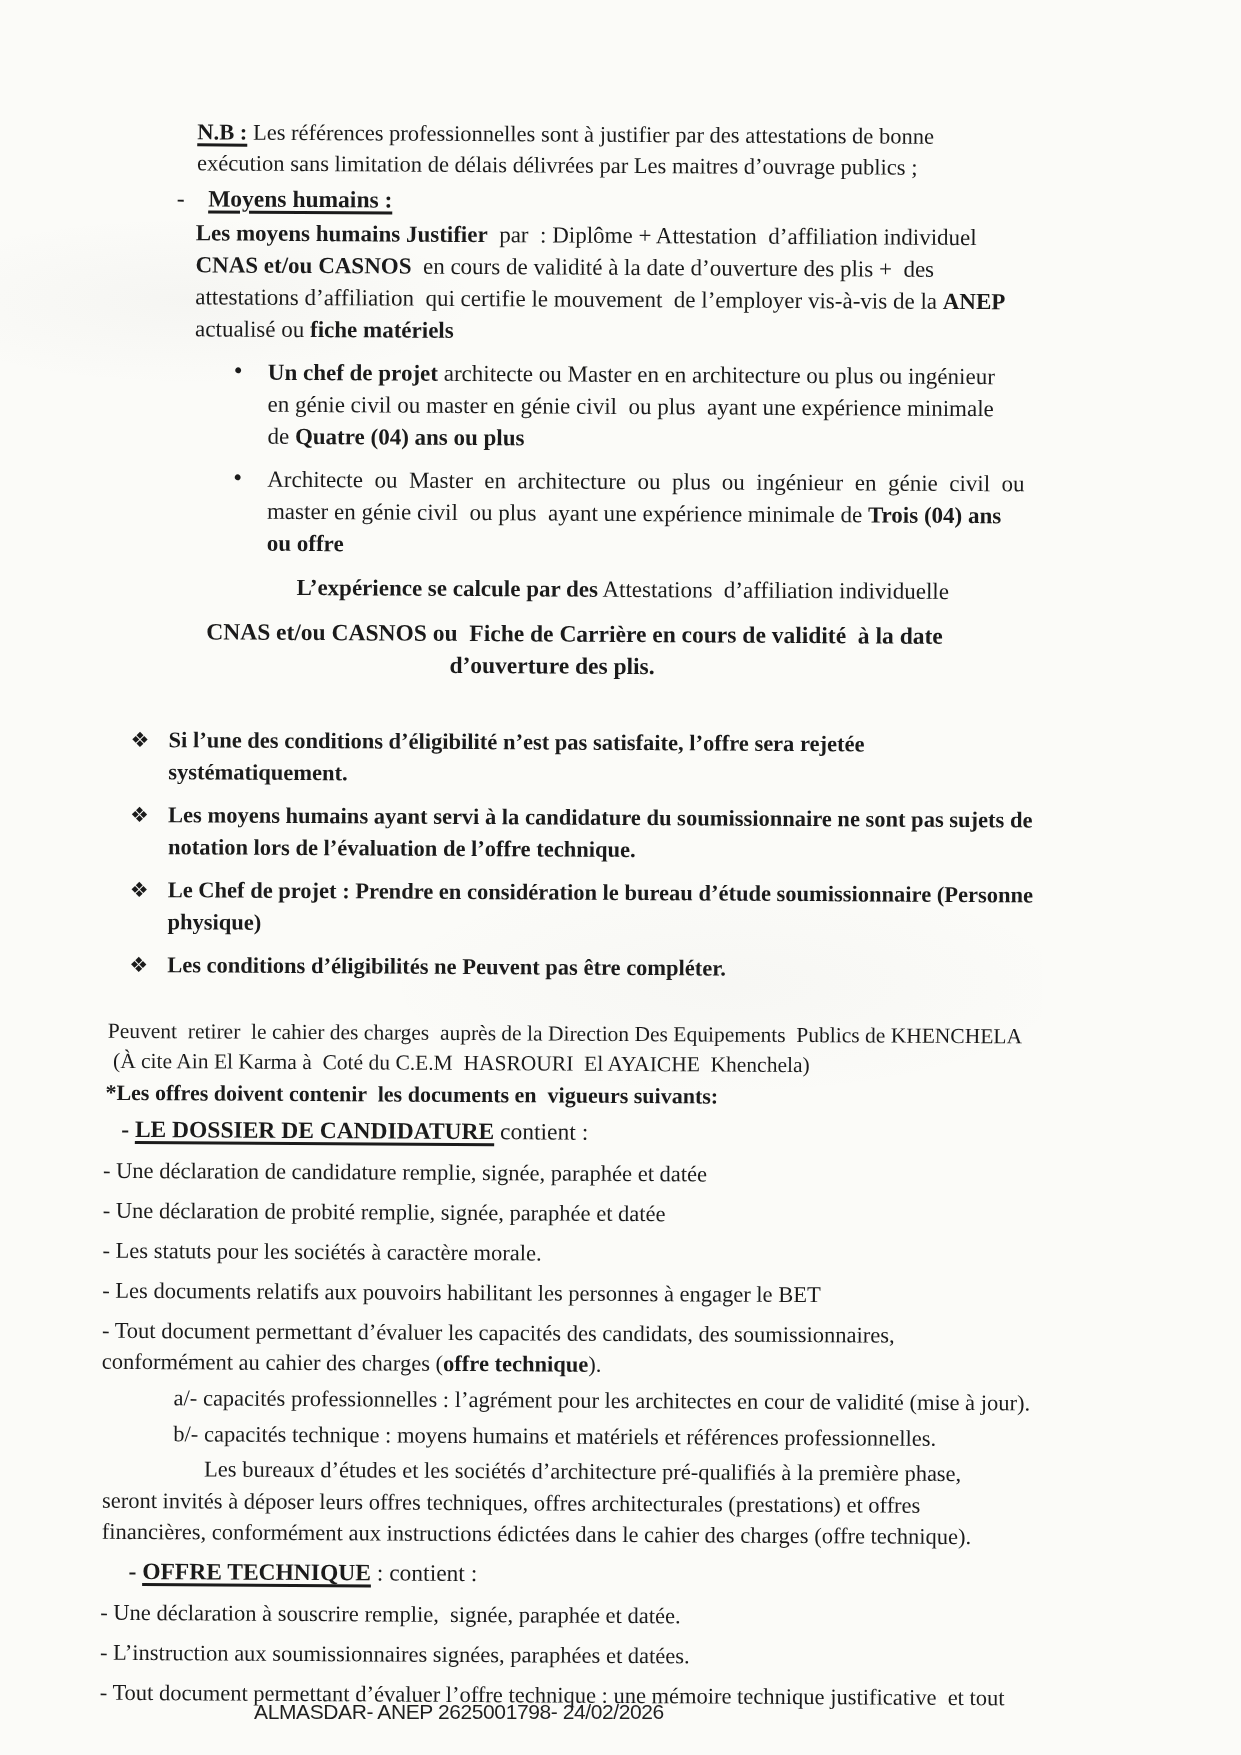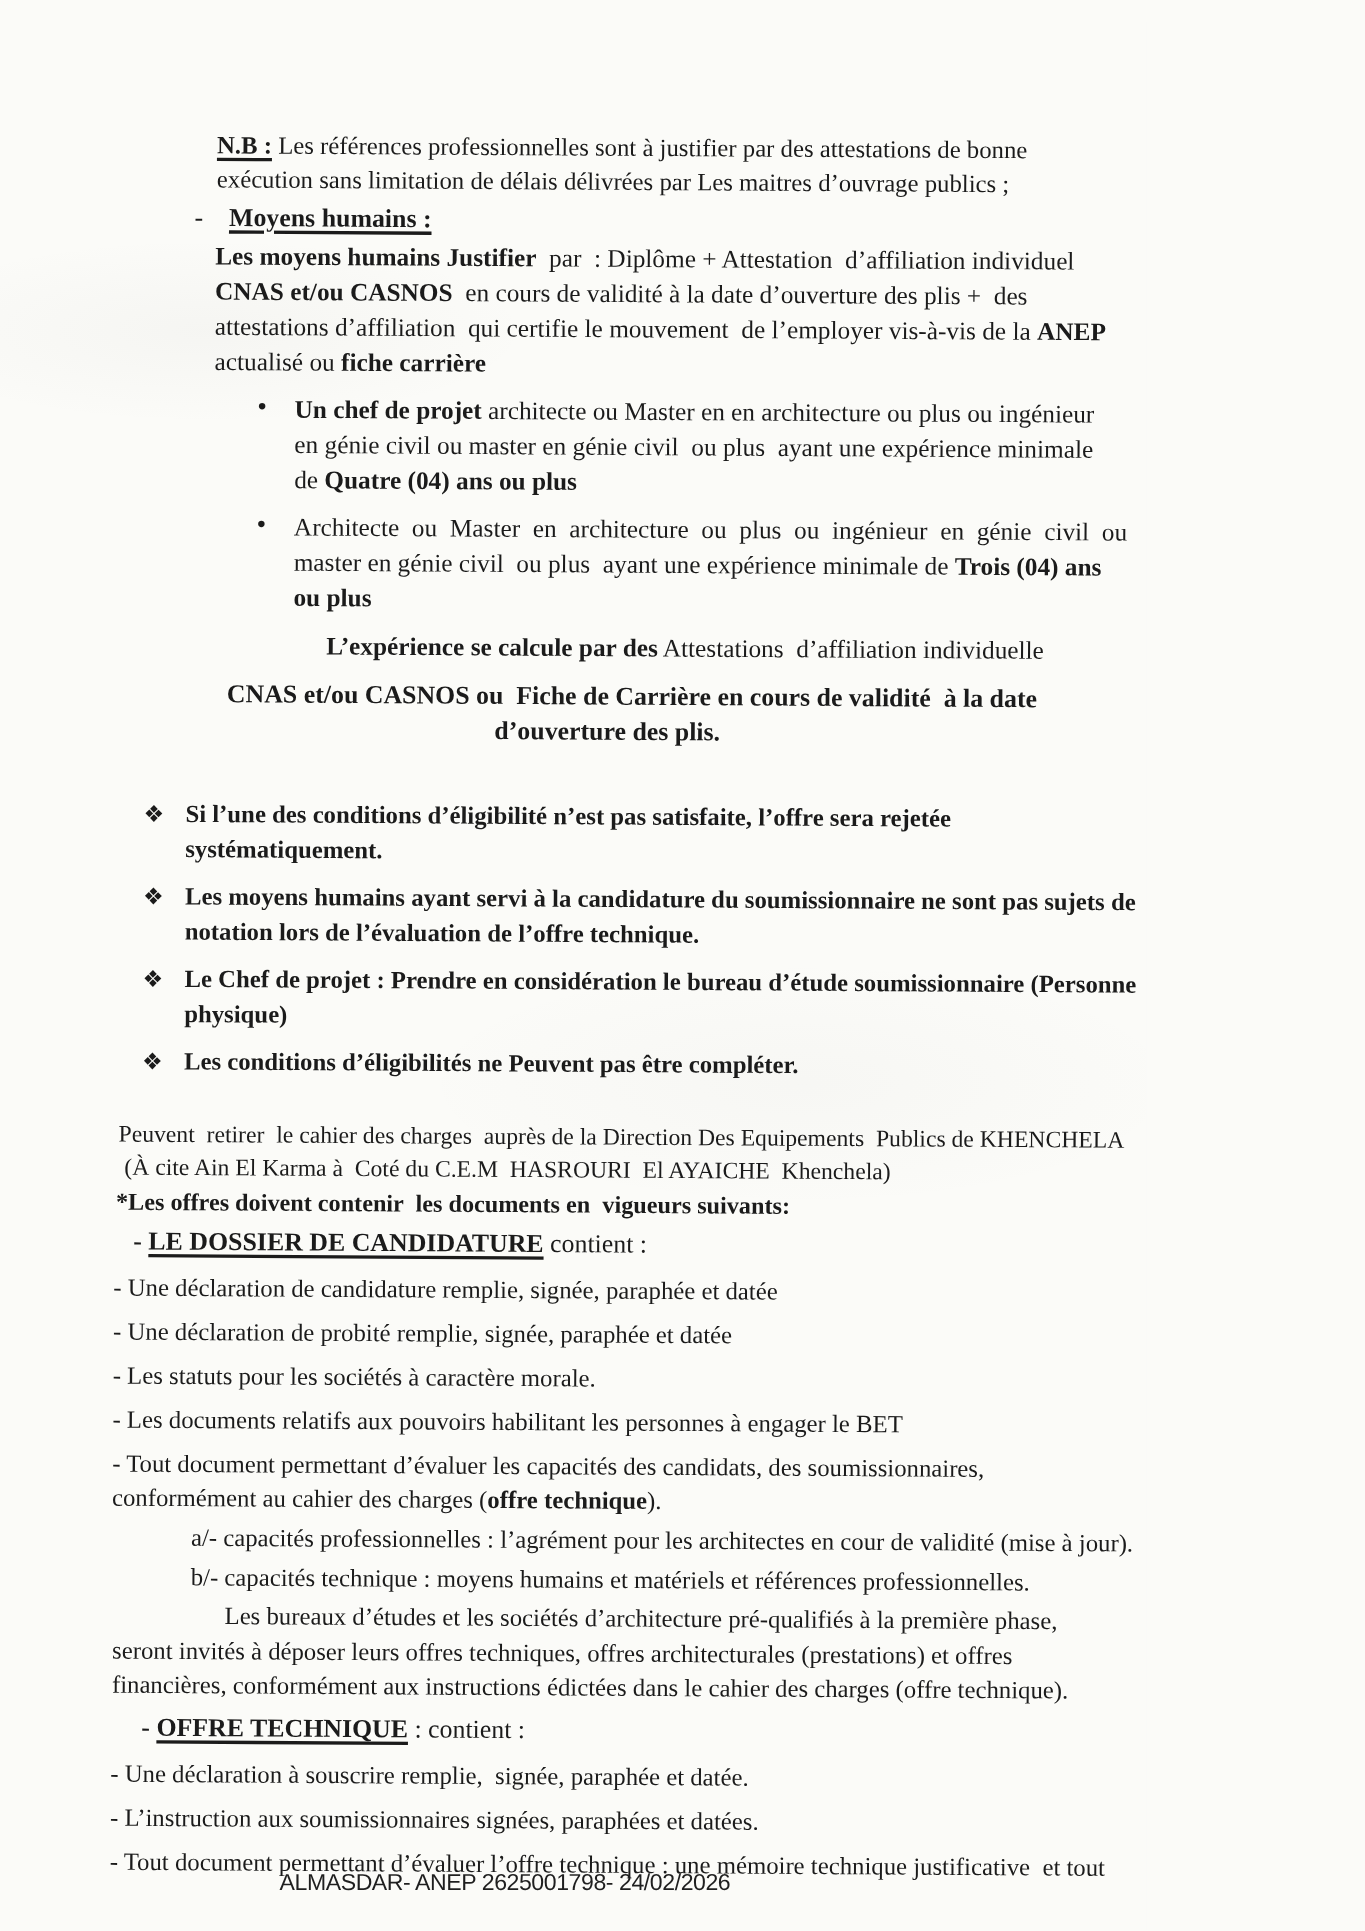--- a/index.html
+++ b/index.html
@@ -61,25 +61,25 @@
   .artifact-2{left:1047px;top:796px;width:3px;height:8px;transform:rotate(18deg);border-radius:2px;}
 </style>
 </head>
 <body>
 
 <div class="page">
   <div class="doc-content"><div class="block b-nb"><span class="bold underline">N.B :</span><span> Les références professionnelles sont à justifier par des attestations de bonne
 exécution sans limitation de délais délivrées par Les maitres d’ouvrage publics ;</span></div><div class="block b-moyens"><span>-    </span><span class="bold underline">Moyens humains :</span></div><div class="block b-justif"><span class="bold">Les moyens humains Justifier</span><span>  par  : Diplôme + Attestation  d’affiliation individuel
 </span><span class="bold">CNAS et/ou CASNOS</span><span>  en cours de validité à la date d’ouverture des plis +  des
 attestations d’affiliation  qui certifie le mouvement  de l’employer vis-à-vis de la </span><span class="bold">ANEP</span><span>
-actualisé ou </span><span class="bold">fiche carrière</span></div><div class="block b-bullet"><span class="marker">•</span><span class="bold">Un chef de projet</span><span> architecte ou Master en en architecture ou plus ou ingénieur
+actualisé ou </span><span class="bold">fiche matériels</span></div><div class="block b-bullet"><span class="marker">•</span><span class="bold">Un chef de projet</span><span> architecte ou Master en en architecture ou plus ou ingénieur
 en génie civil ou master en génie civil  ou plus  ayant une expérience minimale
 de </span><span class="bold">Quatre (04) ans ou plus</span></div><div class="block b-bullet"><span class="marker">•</span><span>Architecte  ou  Master  en  architecture  ou  plus  ou  ingénieur  en  génie  civil  ou
 master en génie civil  ou plus  ayant une expérience minimale de </span><span class="bold">Trois (04) ans</span><span>
-</span><span class="bold">ou plus</span></div><div class="block b-exp"><span class="bold">L’expérience se calcule par des</span><span> Attestations  d’affiliation individuelle</span></div><div class="block b-center"><span class="bold">CNAS et/ou CASNOS ou  Fiche de Carrière en cours de validité  à la date
+</span><span class="bold">ou offre</span></div><div class="block b-exp"><span class="bold">L’expérience se calcule par des</span><span> Attestations  d’affiliation individuelle</span></div><div class="block b-center"><span class="bold">CNAS et/ou CASNOS ou  Fiche de Carrière en cours de validité  à la date
 d’ouverture des plis.</span></div><div class="block b-diamond first"><span class="marker">❖</span><span class="bold">Si l’une des conditions d’éligibilité n’est pas satisfaite, l’offre sera rejetée
 systématiquement.</span></div><div class="block b-diamond"><span class="marker">❖</span><span class="bold">Les moyens humains ayant servi à la candidature du soumissionnaire ne sont pas sujets de
 notation lors de l’évaluation de l’offre technique.</span></div><div class="block b-diamond"><span class="marker">❖</span><span class="bold">Le Chef de projet : Prendre en considération le bureau d’étude soumissionnaire (Personne
 physique)</span></div><div class="block b-diamond"><span class="marker">❖</span><span class="bold">Les conditions d’éligibilités ne Peuvent pas être compléter.</span></div><div class="block b-plain"><span>Peuvent  retirer  le cahier des charges  auprès de la Direction Des Equipements  Publics de KHENCHELA
  (À cite Ain El Karma à  Coté du C.E.M  HASROURI  El AYAICHE  Khenchela)</span></div><div class="block b-star"><span class="bold">*Les offres doivent contenir  les documents en  vigueurs suivants:</span></div><div class="block b-dossier"><span class="bold">- </span><span class="bold underline">LE DOSSIER DE CANDIDATURE</span><span> contient :</span></div><div class="block b-dash"><span>- Une déclaration de candidature remplie, signée, paraphée et datée</span></div><div class="block b-dash"><span>- Une déclaration de probité remplie, signée, paraphée et datée</span></div><div class="block b-dash"><span>- Les statuts pour les sociétés à caractère morale.</span></div><div class="block b-dash"><span>- Les documents relatifs aux pouvoirs habilitant les personnes à engager le BET</span></div><div class="block b-dash"><span>- Tout document permettant d’évaluer les capacités des candidats, des soumissionnaires,
 conformément au cahier des charges (</span><span class="bold">offre technique</span><span>).</span></div><div class="block b-sub"><span>a/- capacités professionnelles : l’agrément pour les architectes en cour de validité (mise à jour).</span></div><div class="block b-sub"><span>b/- capacités technique : moyens humains et matériels et références professionnelles.</span></div><div class="block b-bureaux"><span>Les bureaux d’études et les sociétés d’architecture pré-qualifiés à la première phase,
 seront invités à déposer leurs offres techniques, offres architecturales (prestations) et offres
 financières, conformément aux instructions édictées dans le cahier des charges (offre technique).</span></div><div class="block b-offre"><span class="bold">- </span><span class="bold underline">OFFRE TECHNIQUE</span><span> : contient :</span></div><div class="block b-dash"><span>- Une déclaration à souscrire remplie,  signée, paraphée et datée.</span></div><div class="block b-dash"><span>- L’instruction aux soumissionnaires signées, paraphées et datées.</span></div><div class="block b-dash"><span>- Tout document permettant d’évaluer l’offre technique : une mémoire technique justificative  et tout</span></div></div>
   <div class="footer">ALMASDAR- ANEP 2625001798- 24/02/2026</div>
   <div class="artifact artifact-1"></div>

